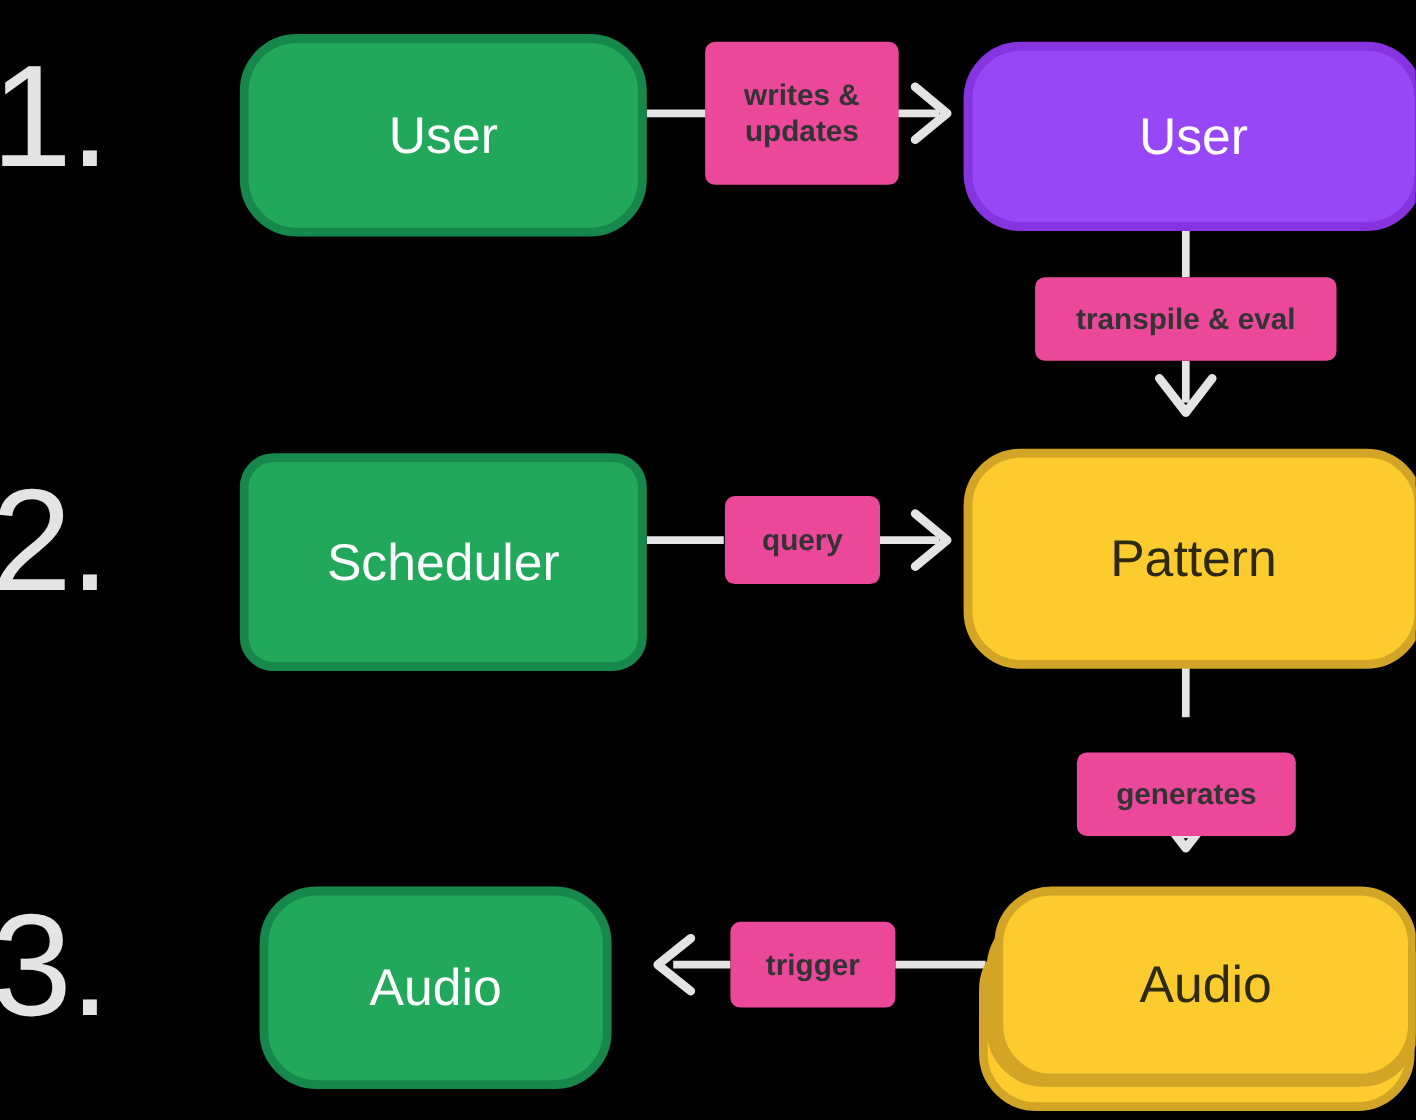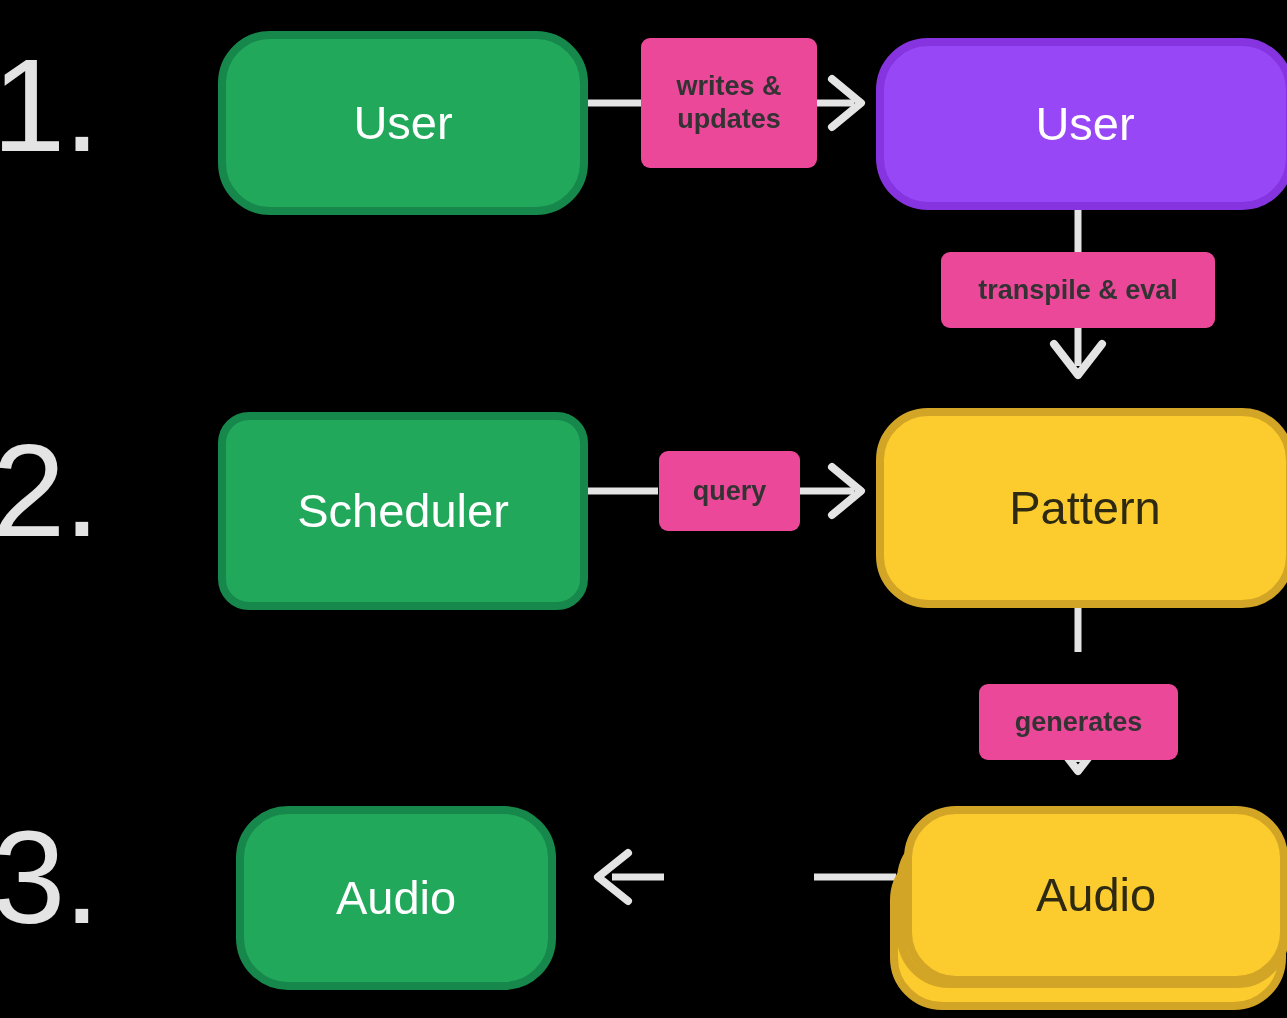--- a/index.html
+++ b/index.html
@@ -194,14 +194,15 @@
 
   <div class="edge-label" style="left:641px; top:38px; width:176px; height:130px;">writes &amp;
 updates</div>
 
   <div class="edge-label" style="left:941px; top:252px; width:274px; height:76px;">transpile &amp; eval</div>
 
   <div class="edge-label" style="left:659px; top:451px; width:141px; height:80px;">query</div>
 
   <div class="edge-label" style="left:979px; top:684px; width:199px; height:76px;">generates</div>
 
+  <div class="edge-label" style="left:664px; top:838px; width:150px; height:78px;">trigger</div>
 
 </div>
 
 </body></html>

